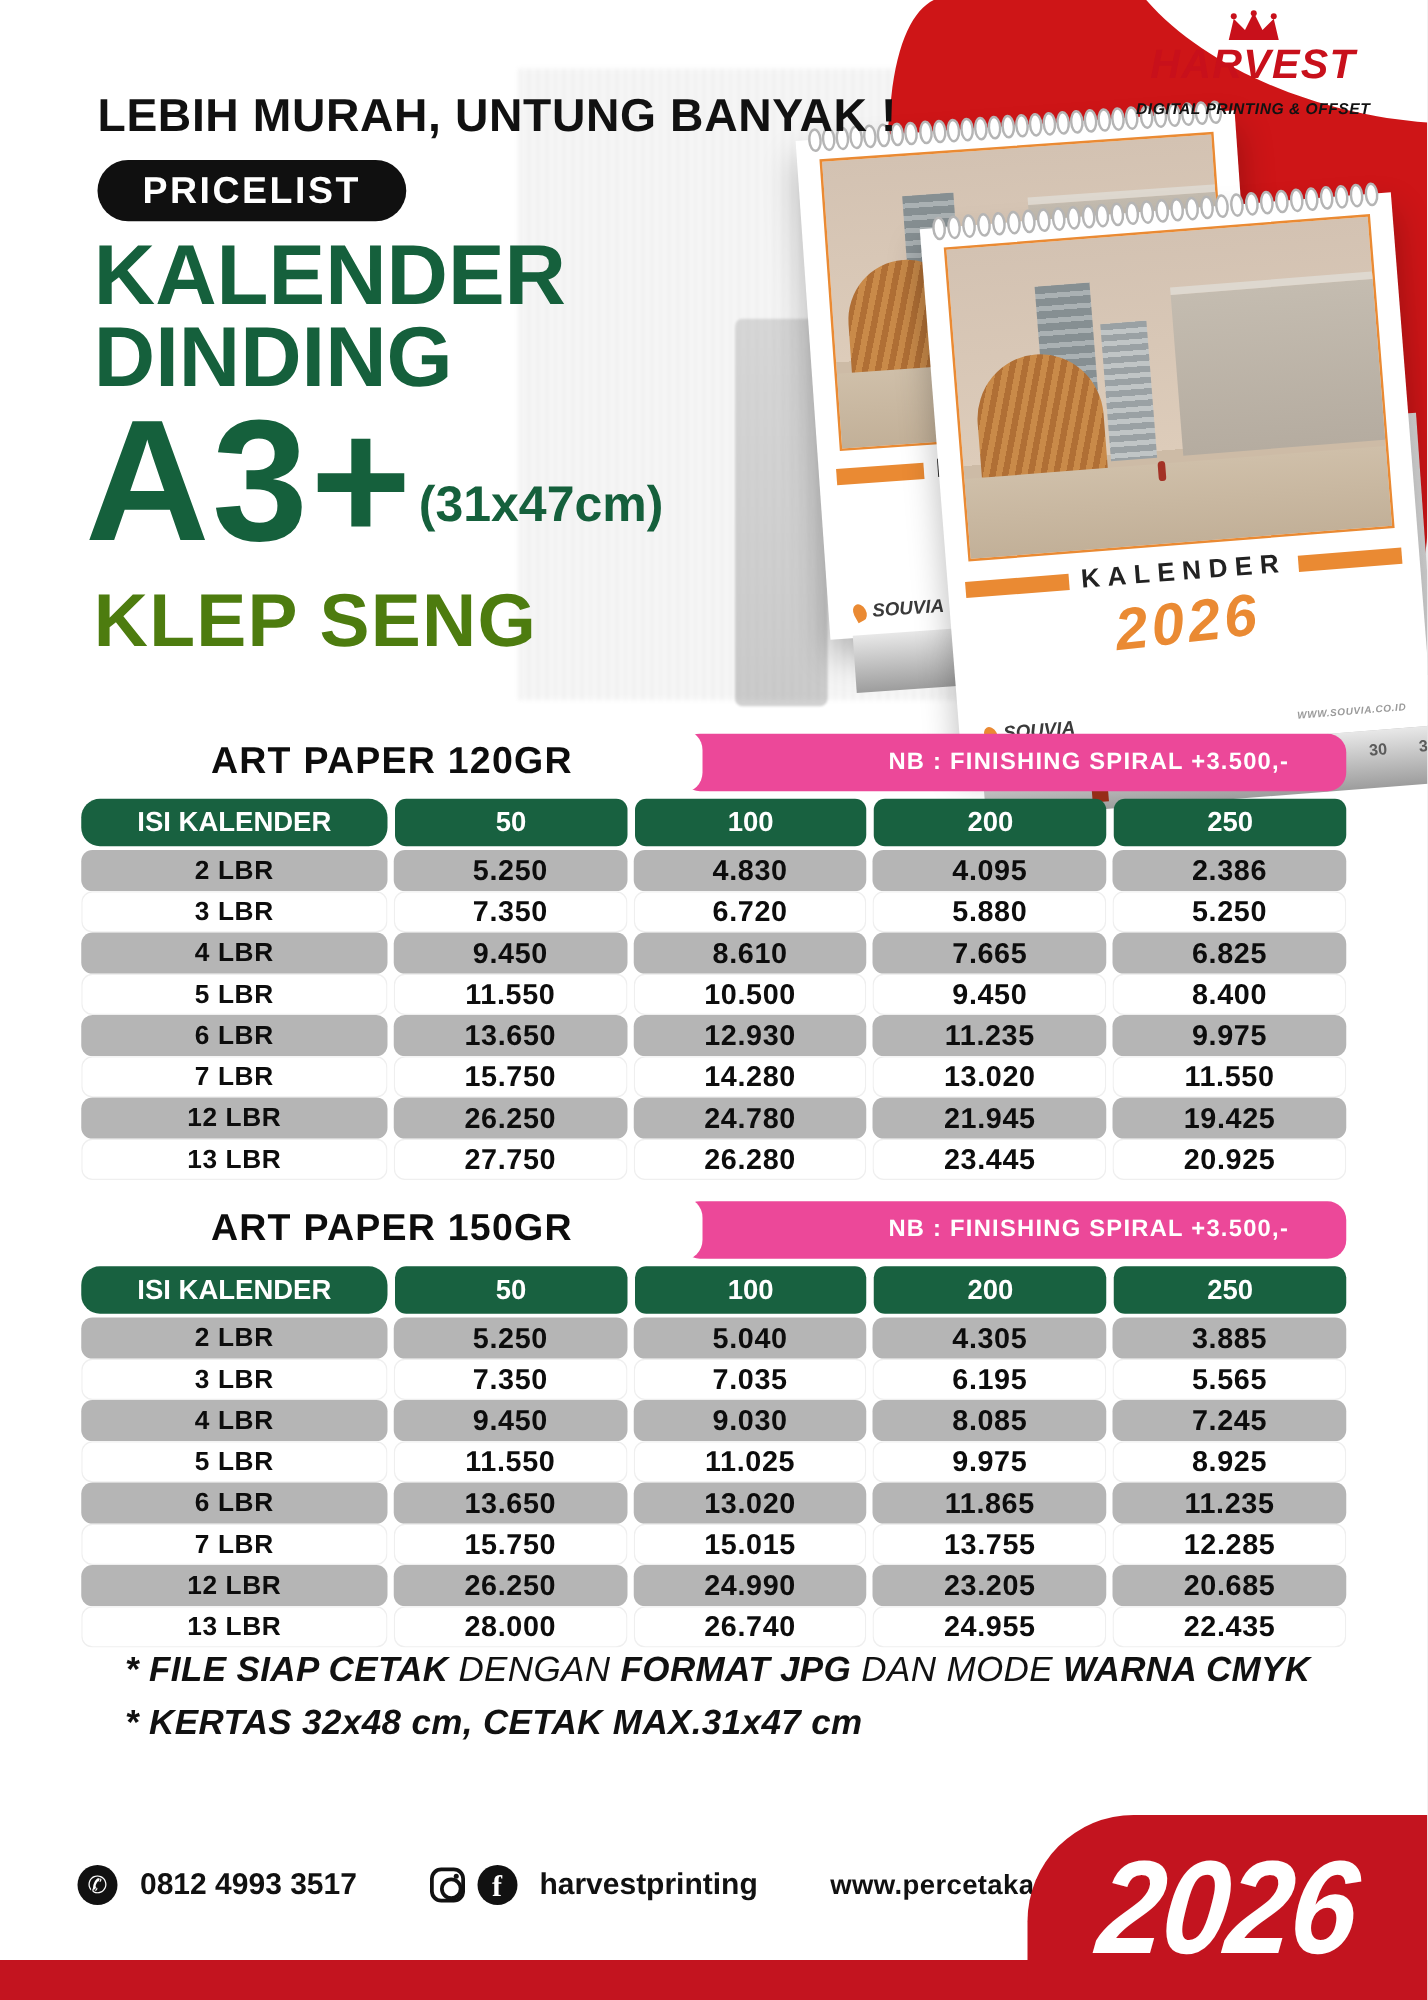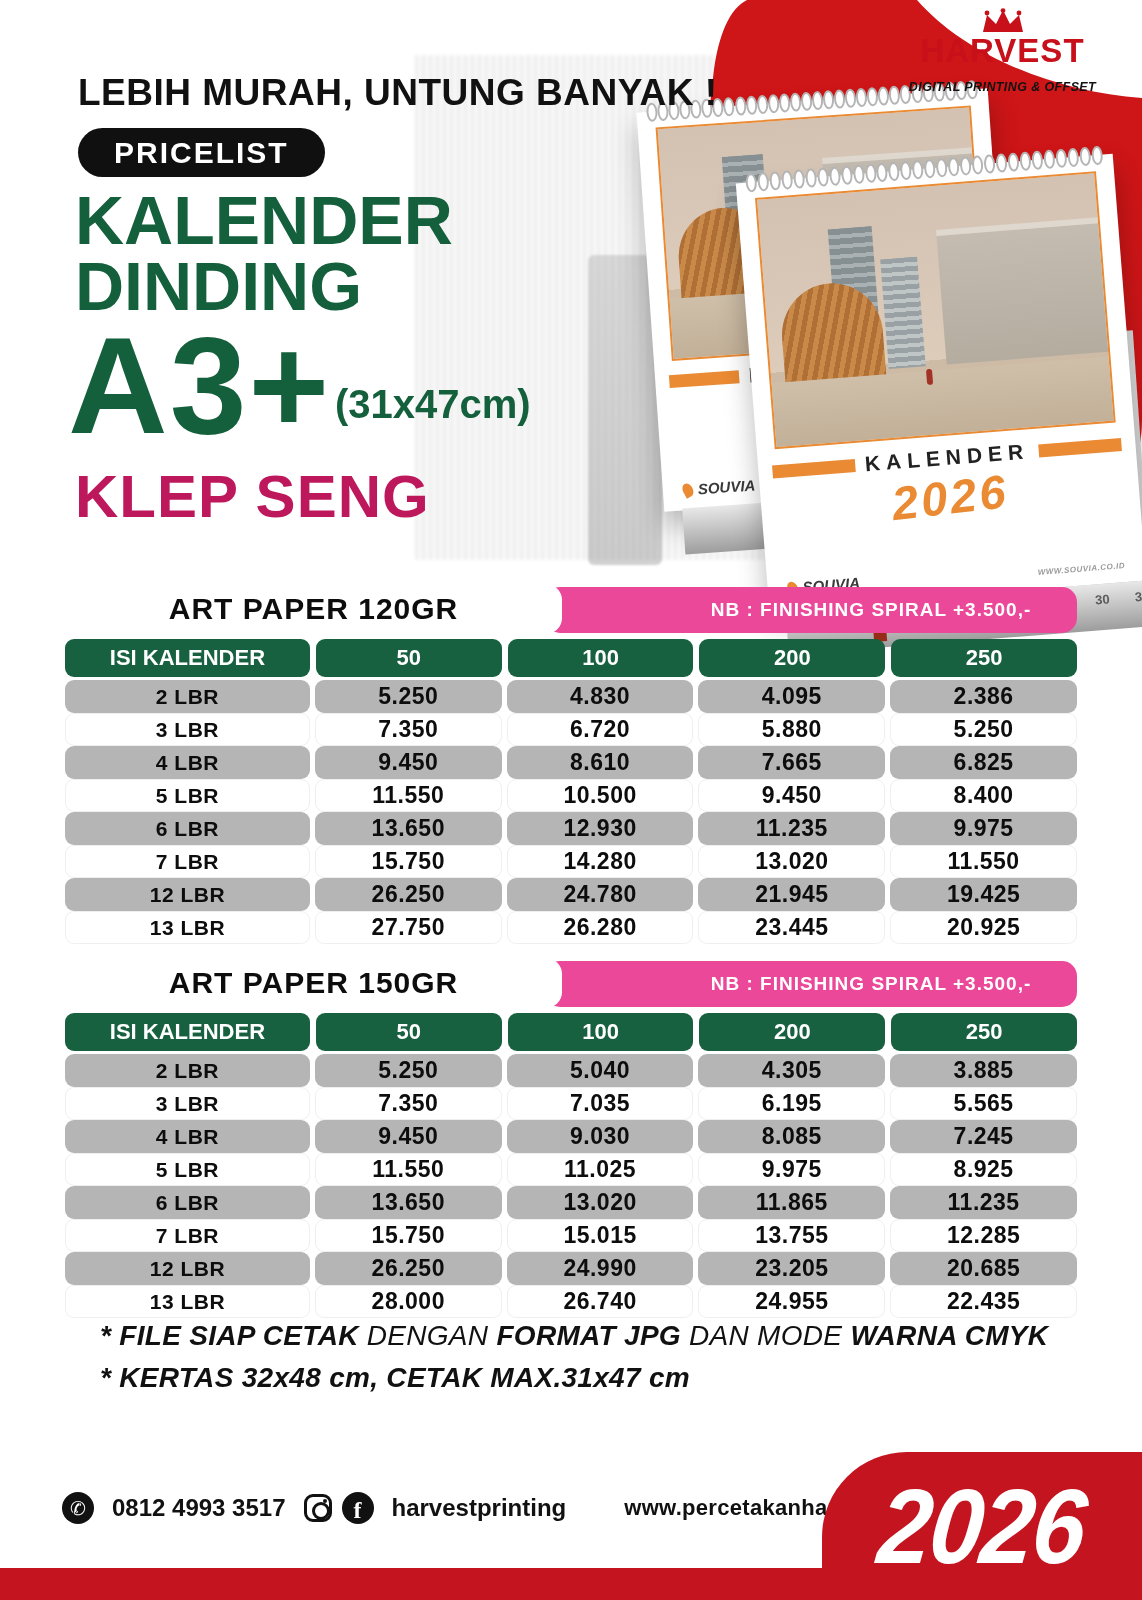--- a/index.html
+++ b/index.html
@@ -13,33 +13,33 @@
       linear-gradient(#bbb,#888);}
   .bg-photo2{position:absolute;left:588px;top:255px;width:74px;height:310px;opacity:.28;filter:blur(1px);
     background:linear-gradient(#8a8a8a,#5e5e5e);border-radius:6px;}
 
   
   .top-art{position:absolute;left:0;top:0;width:1142px;height:640px;pointer-events:none;}
 
   
   .logo{position:absolute;right:32px;top:8px;width:215px;text-align:center;z-index:7;}
   .logo .crown{display:block;margin:0 auto 0;}
-  .logo .brand{font-size:33px;font-weight:900;color:#c8101b;letter-spacing:1px;line-height:1;}
+  .logo .brand{font-size:33px;font-weight:900;font-style:italic;color:#c8101b;letter-spacing:1px;line-height:1;}
   .logo .tagline{font-size:12.5px;font-weight:800;font-style:italic;color:#121212;letter-spacing:.4px;margin-top:13px;}
 
   
   .headline{position:absolute;left:78px;top:72px;font-size:37px;font-weight:900;letter-spacing:.5px;z-index:6;}
   .pill{position:absolute;left:78px;top:128px;height:49px;line-height:49px;padding:0 36px;border-radius:26px;
         background:#101010;color:#fff;font-size:30px;font-weight:800;letter-spacing:2px;z-index:6;}
   .title-green{position:absolute;left:75px;font-size:68px;font-weight:900;color:#15603c;line-height:1;z-index:6;}
   .tg1{top:186px;} .tg2{top:252px;}
   .size-row{position:absolute;left:68px;top:320px;display:flex;align-items:flex-end;z-index:6;text-align:center;}
   .size-big{font-size:138px;font-weight:900;color:#15603c;line-height:.95;letter-spacing:2px;}
   .size-small{font-size:40px;font-weight:800;color:#15603c;padding-bottom:24px;margin-left:4px;}
-  .subtitle{position:absolute;left:75px;top:462px;font-size:60px;font-weight:900;color:#be185d;letter-spacing:1px;z-index:6;}
+  .subtitle{position:absolute;left:75px;top:462px;font-size:60px;font-weight:900;color:#4d7c0f;letter-spacing:1px;z-index:6;}
 
   
   .calendar{position:absolute;background:#fff;box-shadow:0 14px 28px rgba(0,0,0,.28);}
   .cal1{left:650px;top:100px;width:352px;height:400px;transform:rotate(-4deg);z-index:3;}
   .cal2{left:752px;top:168px;width:378px;height:428px;transform:rotate(-4.5deg);z-index:4;}
   .spiral{position:absolute;top:-9px;left:10px;right:10px;display:flex;justify-content:space-between;}
   .ring{width:7px;height:15px;border:2.5px solid #b5b5b5;border-radius:50%;background:#fff;}
   .photo{position:absolute;left:18px;right:18px;top:16px;overflow:hidden;border:2px solid #ea8a33;
          background:linear-gradient(#d3c2b2,#ddccba 70%,#cdbba6 70%);}
   .cal1 .photo{height:230px;} .cal2 .photo{height:248px;}
@@ -81,39 +81,39 @@
   .pt1{top:584px;} .pt2{top:958px;}
   .t-head{position:relative;height:50px;}
   .t-note{position:absolute;left:480px;right:0;top:3px;height:46px;background:#ec4899;border-radius:15px;
           display:flex;align-items:center;justify-content:center;padding-left:120px;box-sizing:border-box;
           color:#fff;font-size:19px;font-weight:700;letter-spacing:1px;}
   .t-title{position:absolute;left:0;top:0;width:497px;height:50px;background:#fff;border-radius:16px;
            display:flex;align-items:center;justify-content:center;font-size:30px;font-weight:900;letter-spacing:1px;color:#0d0d0d;}
   .t-cols{display:flex;gap:6px;margin-top:5px;height:38px;}
   .th{background:#186140;border-radius:9px;color:#fff;font-size:22px;font-weight:700;
       display:flex;align-items:center;justify-content:center;flex:1;}
-  .th-label{flex:0 0 24.2%;}
+  .th-label{flex:0 0 24.2%;border-radius:15px;}
   .t-body{margin-top:3px;}
   .tr{display:flex;gap:5px;height:33px;}
   .td{display:flex;align-items:center;justify-content:center;flex:1;border-radius:9px;
       font-size:23px;font-weight:700;color:#0d0d0d;letter-spacing:.5px;}
   .td-label{flex:0 0 24.2%;font-size:21px;font-weight:800;}
   .tr.odd .td{background:#b5b5b5;}
   .tr.even .td{background:#fff;box-shadow:inset 0 0 0 1px #efefef;}
 
   
   .notes{position:absolute;left:100px;top:1320px;font-style:italic;font-size:28px;z-index:6;}
   .note-line{margin-bottom:10px;letter-spacing:.3px;}
   .nb{font-weight:800;} .nr{font-weight:500;}
 
   
   .footer{position:absolute;left:62px;top:1492px;display:flex;align-items:center;gap:18px;z-index:6;}
   .wa-icon{width:32px;height:32px;border-radius:50%;background:#111;color:#fff;display:flex;align-items:center;
            justify-content:center;font-size:19px;}
-  .phone{font-size:24px;font-weight:700;}
+  .phone{font-size:24px;font-weight:700;margin-right:40px;}
   .ig-icon{width:28px;height:28px;border:3px solid #111;border-radius:9px;position:relative;box-sizing:border-box;}
   .ig-icon::before{content:"";position:absolute;left:5px;top:5px;width:12px;height:12px;border:3px solid #111;border-radius:50%;}
   .ig-icon::after{content:"";position:absolute;right:2px;top:2px;width:4px;height:4px;background:#111;border-radius:50%;}
   .fb-icon{width:32px;height:32px;border-radius:50%;background:#111;color:#fff;display:flex;align-items:flex-end;
            justify-content:center;font-size:24px;font-weight:800;font-family:"Liberation Serif",serif;overflow:hidden;margin-left:-8px;}
   .social-name{font-size:24px;font-weight:700;margin-right:40px;}
   .site{font-size:22px;font-weight:700;letter-spacing:.3px;}
 
   
   .bottom-bar{position:absolute;left:0;top:1568px;width:1142px;height:32px;background:#c3141f;z-index:5;}

